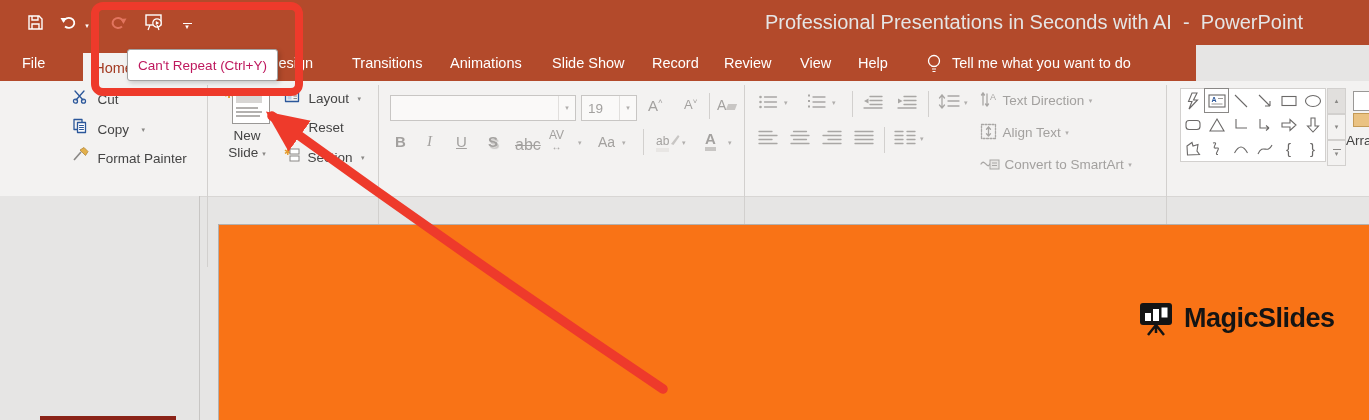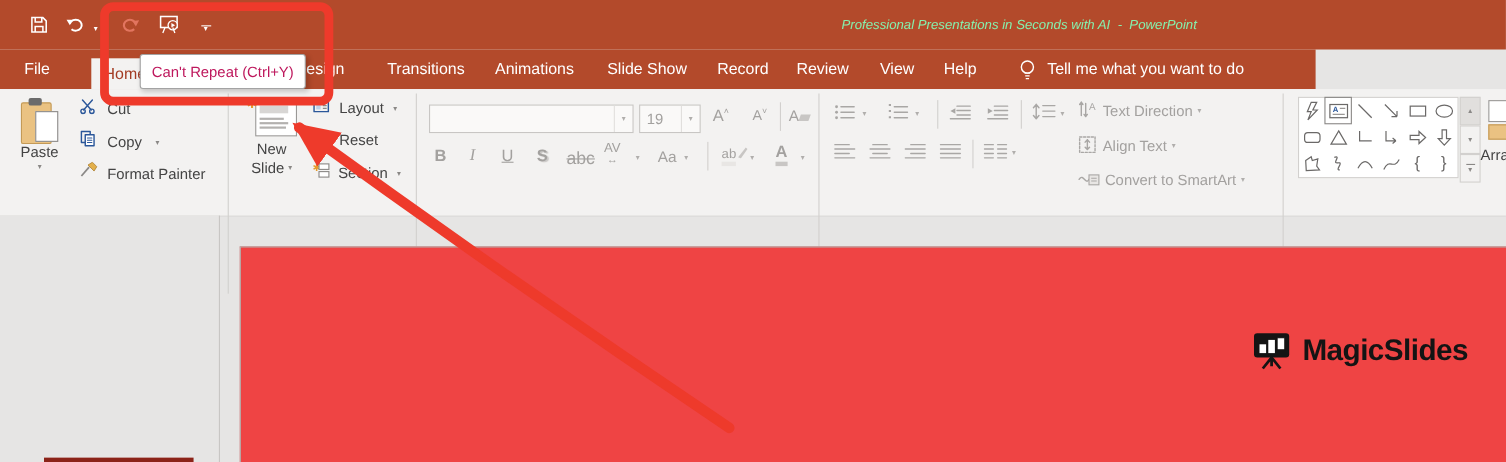--- a/index.html
+++ b/index.html
@@ -4,42 +4,42 @@
 <style>
   html,body{margin:0;padding:0;}
   body{width:1369px;height:420px;position:relative;overflow:hidden;
        font-family:"Liberation Sans","DejaVu Sans",sans-serif;
        -webkit-font-smoothing:antialiased;background:#e6e5e4;}
   .abs{position:absolute;}
   
   .titlebar{left:0;top:0;width:1369px;height:45px;background:#b34a2b;}
   .tabrow{left:0;top:45px;width:1196px;height:36px;background:#b34a2b;}
   .qat-btn{height:28px;display:flex;align-items:center;justify-content:center;color:#fff;}
-  .title-text{color:#86efac;font-size:12px;white-space:nowrap;font-style:italic;}
+  .title-text{color:#e5e5e5;font-size:20px;white-space:nowrap;}
   .tab{color:#fff;font-size:14.5px;line-height:36px;white-space:nowrap;cursor:default;}
   .tab-home{background:#f3f2f1;color:#a33b23;text-align:center;}
   
   .ribbon{left:0;top:81px;width:1369px;height:115px;background:#f3f2f1;border-bottom:1px solid #d8d6d4;}
   .gsep{width:1px;background:#d2d0ce;top:4px;height:182px;}
   .glabel{font-size:12.5px;color:#605e5c;top:173px;text-align:center;}
   .en{color:#444;font-size:13.5px;}
   .dis{color:#a3a19f;font-size:13.5px;}
   .chev{font-size:7px;color:#8a8886;vertical-align:middle;}
   .chev.d{color:#b0aeac;}
   .combo{background:#faf9f8;border:1px solid #c8c6c4;display:flex;align-items:center;}
   .combo .dd{margin-left:auto;width:16px;height:100%;display:flex;align-items:center;justify-content:center;border-left:1px solid #e1dfdd;}
   .svgic{stroke:#a9a7a5;fill:none;stroke-width:1.3px;stroke-linecap:round;stroke-linejoin:round;}
   .svgen{stroke:#2b579a;fill:none;stroke-width:1.3px;stroke-linecap:round;stroke-linejoin:round;}
   .cell{width:23px;height:23px;display:flex;align-items:center;justify-content:center;}
   .gallery{border:1px solid #d2d0ce;background:#fff;display:grid;grid-template-columns:repeat(6,24px);grid-auto-rows:24px;}
   .scrbtn{width:17px;height:24px;background:#f3f2f1;border:1px solid #d2d0ce;display:flex;align-items:center;justify-content:center;font-size:7px;color:#8a8886;}
   
   .panel-sep{left:199px;top:196px;width:1px;height:224px;background:#c8c6c4;}
   .thumb1{border:4px solid #8b2318;background:#fff;}
-  .slidecanvas{background:#ef4444;border-left:1px solid #b3b1af;border-top:1px solid #b3b1af;text-decoration:underline;}
+  .slidecanvas{background:#f97316;border-left:1px solid #b3b1af;border-top:1px solid #b3b1af;text-decoration:underline;}
   
   .anno-rect{left:91px;top:2px;width:212px;height:94px;border:8px solid #ee3a2b;border-radius:12px;box-sizing:border-box;z-index:40;}
   .tooltip{left:127px;top:49px;height:30px;background:#fff;border:1px solid #a3a3a3;border-radius:3px;
            box-shadow:2px 2px 5px rgba(0,0,0,.18);display:flex;align-items:center;padding:0 10px;
            font-size:13.5px;color:#be185d;z-index:50;white-space:nowrap;}
   .overlay{left:0;top:0;z-index:45;pointer-events:none;}
   .glyphB{font-weight:bold;} .glyphI{font-style:italic;font-family:"Liberation Serif",serif;}
   .glyphU{text-decoration:underline;} .glyphS{font-weight:bold;text-shadow:1.5px 1.5px 1px #c8c6c4;}
   .glyphStrike{text-decoration:line-through;font-size:16px;}
   .logo-text{font-weight:bold;color:#141414;font-size:27px;letter-spacing:-0.5px;}
@@ -100,29 +100,20 @@
     <svg width="18" height="21" viewBox="0 0 18 21">
       <circle cx="9" cy="8" r="5.5" fill="none" stroke="#fff" stroke-width="1.3"></circle>
       <path d="M6.5 13.5 h5 M7 16 h4 M7.5 18.5 h3" stroke="#fff" stroke-width="1.2" fill="none"></path>
     </svg>
   </div>
   <div class="abs tab" style="left:952px;">Tell me what you want to do</div>
 </div>
 
 <div class="abs ribbon">
 
-  <div class="abs" style="left:8px;top:5px;width:56px;height:90px;text-align:center;">
-    <div style="position:relative;width:34px;height:42px;margin:3px auto 0;">
-      <div style="position:absolute;left:0;top:4px;width:26px;height:36px;background:#eac282;border:1px solid #c49a56;border-radius:2px;"></div>
-      <div style="position:absolute;left:7px;top:0;width:12px;height:7px;background:#6b6b6b;border-radius:2px;"></div>
-      <div style="position:absolute;left:13px;top:12px;width:19px;height:26px;background:#fff;border:1px solid #8a8886;"></div>
-    </div>
-    <div class="en">Paste</div>
-    <div class="chev" style="margin-top:2px;">▾</div>
-  </div>
   <div class="abs" style="left:72px;top:8px;">
     <svg width="16" height="15" viewBox="0 0 16 15" class="svgen">
       <path d="M3 2 l8 9 M12 2 l-8 9"></path>
         <circle cx="3.5" cy="12.2" r="2"></circle>
         <circle cx="11.5" cy="12.2" r="2"></circle>
     </svg>
     <span class="en" style="margin-left:5px;">Cut</span>
   </div>
   <div class="abs" style="left:72px;top:37px;">
     <svg width="16" height="16" viewBox="0 0 16 16" class="svgen">

